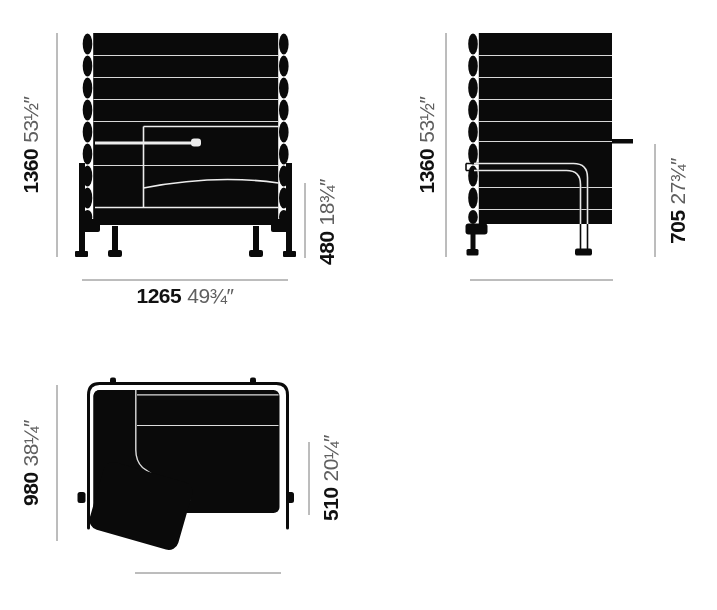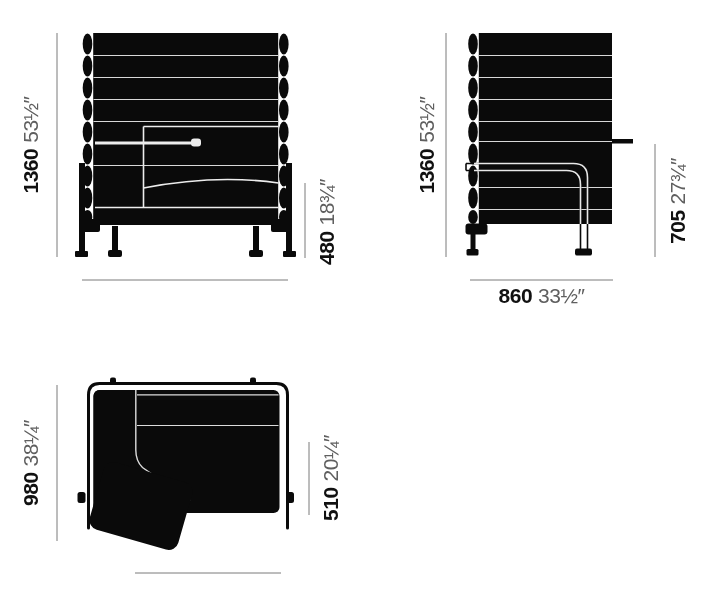--- a/index.html
+++ b/index.html
@@ -155,32 +155,32 @@
       <line x1="57" y1="385" x2="57" y2="541"></line>
       <line x1="135" y1="573" x2="281" y2="573"></line>
       <line x1="309" y1="442" x2="309" y2="515"></line>
     </g>
   </svg>
 
   <div class="lbl v" style="left:-44px;top:132px;">
     <span class="mm">1360</span>
     <span class="in">53½″</span>
   </div>
+  <div class="lbl" style="left:82px;top:283px;width:206px;">
+    <span class="mm">1265</span>
+    <span class="in">49¾″</span>
+  </div>
   <div class="lbl v" style="left:252px;top:209px;">
     <span class="mm">480</span>
     <span class="in">18¾″</span>
   </div>
 
   <div class="lbl v" style="left:352px;top:132px;">
     <span class="mm">1360</span>
     <span class="in">53½″</span>
-  </div>
-  <div class="lbl" style="left:470px;top:283px;width:143px;">
-    <span class="mm">860</span>
-    <span class="in">33½″</span>
   </div>
   <div class="lbl v" style="left:603px;top:188px;">
     <span class="mm">705</span>
     <span class="in">27¾″</span>
   </div>
 
   <div class="lbl v" style="left:-44px;top:450px;">
     <span class="mm">980</span>
     <span class="in">38¼″</span>
   </div>

